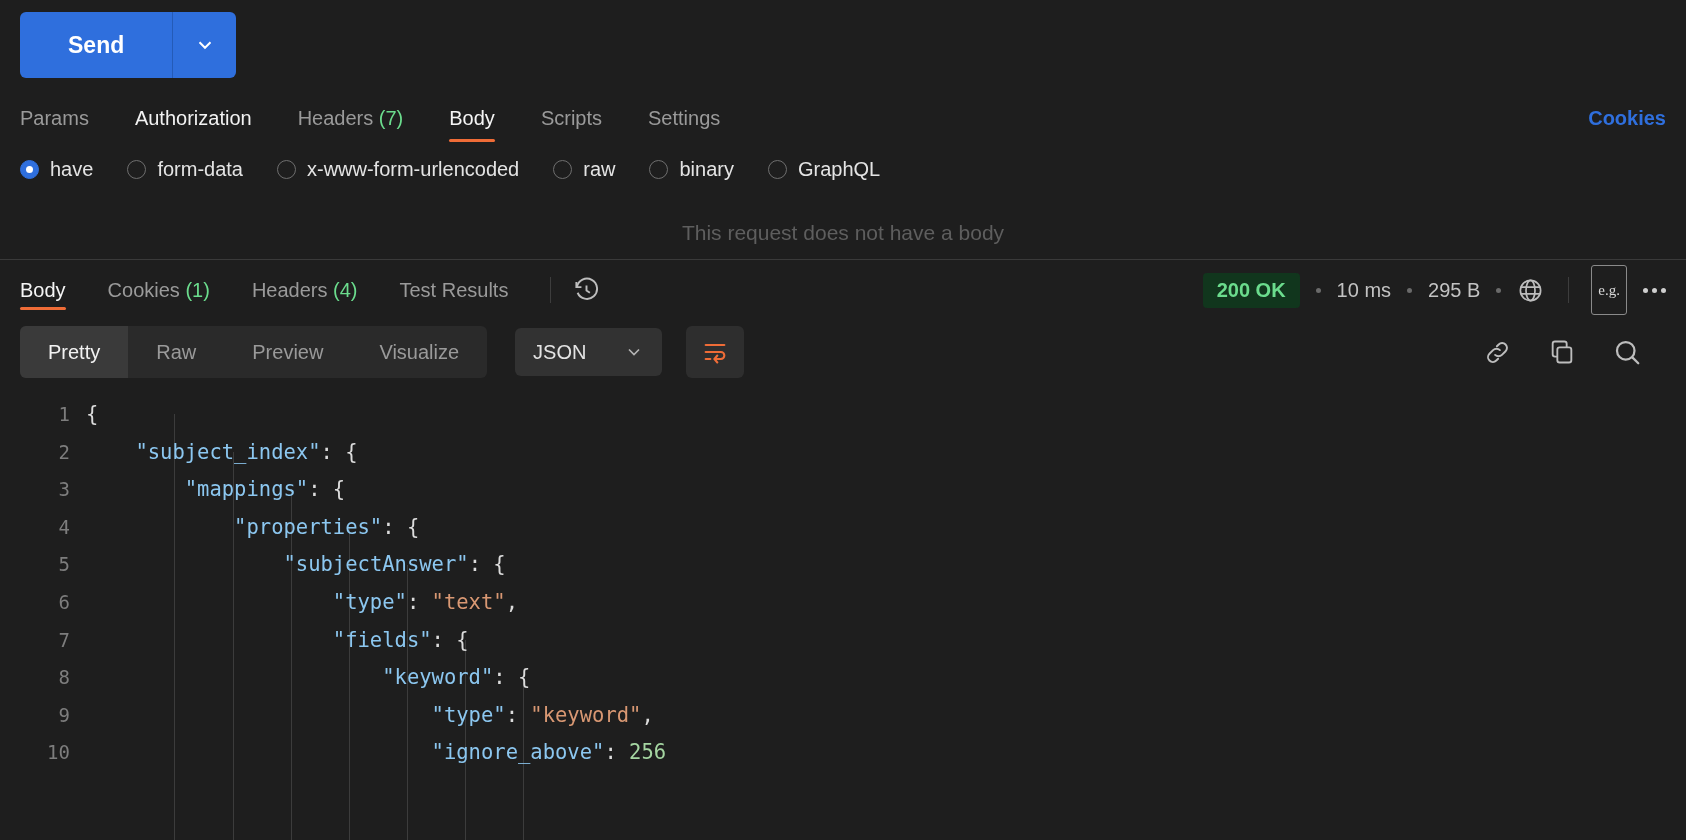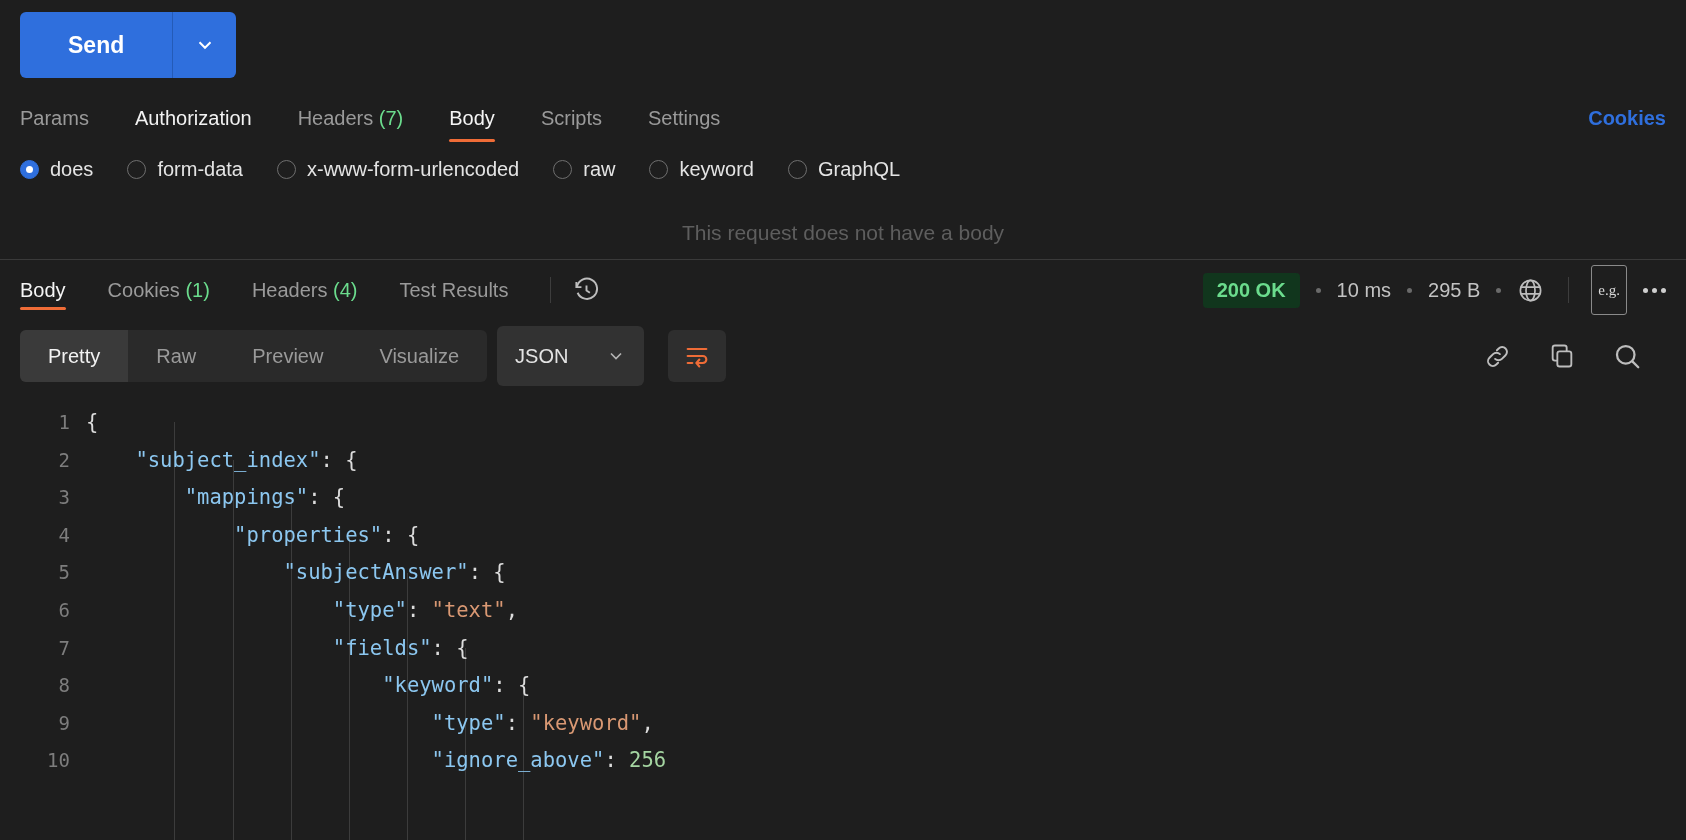--- a/index.html
+++ b/index.html
@@ -150,21 +150,21 @@
   }
   .seg-item {
     font-size: 20px; color: #9a9a9a;
     padding: 0 28px; height: 100%;
     display: flex; align-items: center; cursor: pointer; white-space: nowrap;
   }
   .seg-item.active { background: #3a3a3a; color: #f2f2f2; }
   .lang-sel {
     display: flex; align-items: center; gap: 38px;
     background: #323232; border-radius: 6px;
-    padding: 0 18px; height: 60px; cursor: pointer;
+    padding: 0 18px; height: 48px; margin-left: 18px; cursor: pointer;
   }
   .lang-sel .t { font-size: 20px; color: #e4e4e4; }
   .wrap-btn {
     background: #2e2e2e; border-radius: 6px;
     width: 58px; height: 52px; margin-left: 14px;
     display: flex; align-items: center; justify-content: center; cursor: pointer;
   }
   .view-icons { margin-left: auto; display: flex; align-items: center; gap: 36px; padding-right: 8px; }
 
   
@@ -212,37 +212,37 @@
     <div class="req-tab"><span>Headers</span> <span class="cnt">(7)</span></div>
     <div class="req-tab active"><span>Body</span></div>
     <div class="req-tab"><span>Scripts</span></div>
     <div class="req-tab"><span>Settings</span></div>
     <div class="cookies-link">Cookies</div>
   </div>
 
   <div class="radio-row">
     <div class="radio-item">
       <span class="radio-dot on"></span>
-      <span class="radio-label">does</span>
+      <span class="radio-label">have</span>
     </div>
     <div class="radio-item">
       <span class="radio-dot"></span>
       <span class="radio-label">form-data</span>
     </div>
     <div class="radio-item">
       <span class="radio-dot"></span>
       <span class="radio-label">x-www-form-urlencoded</span>
     </div>
     <div class="radio-item">
       <span class="radio-dot"></span>
       <span class="radio-label">raw</span>
     </div>
     <div class="radio-item">
       <span class="radio-dot"></span>
-      <span class="radio-label">keyword</span>
+      <span class="radio-label">binary</span>
     </div>
     <div class="radio-item">
       <span class="radio-dot"></span>
       <span class="radio-label">GraphQL</span>
     </div>
   </div>
 
   <div class="nobody">This request does not have a body</div>
 
   <div class="resp-divider"></div>

